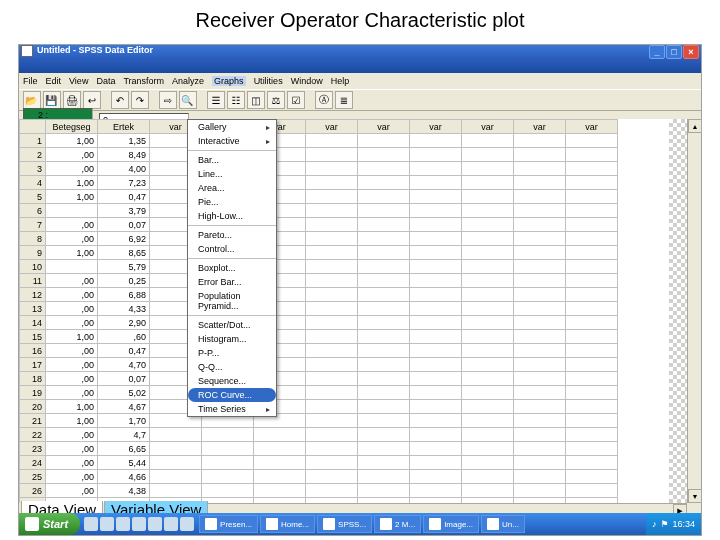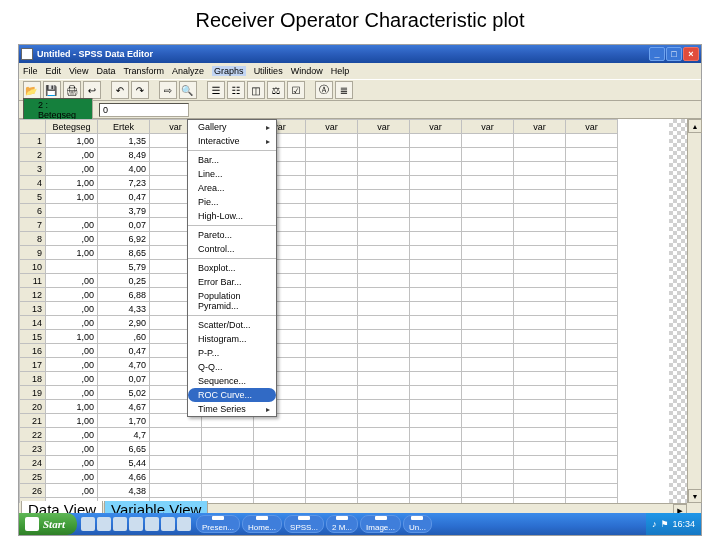--- a/index.html
+++ b/index.html
@@ -1,20 +1,20 @@
 <!DOCTYPE html>
 <html><head>
 <meta charset="utf-8">
 <style>
   * { margin: 0; padding: 0; box-sizing: border-box; }
   body { font-family: Tahoma, Arial, sans-serif; font-size: 9px; background: #fff; width: 720px; height: 540px; overflow: hidden; position: relative; }
   .slide-title { text-align: center; font-size: 20px; font-family: Arial, sans-serif; padding: 9px 0 6px 0; }
   .app { position: absolute; left: 18px; right: 18px; top: 44px; bottom: 4px; border: 1px solid #a0a0a0; background: #ece9d8; }
   
-  .titlebar { height: 18px; background: linear-gradient(to bottom, #3b77d6 0%, #2a5dbb 50%, #1a4aa0 100%); color: #fff; display: flex; align-items: center; padding: 0 2px; font-size: 9px; font-weight: bold; }
+  .titlebar { height: 28px; background: linear-gradient(to bottom, #3b77d6 0%, #2a5dbb 50%, #1a4aa0 100%); color: #fff; display: flex; align-items: flex-start; padding: 0 2px; font-size: 9px; font-weight: bold; }
   .titlebar .ticon { width: 12px; height: 12px; background: #fff; margin-right: 4px; border: 1px solid #666; }
   .titlebar .spacer { flex: 1; }
   .winbtn { width: 16px; height: 14px; margin-left: 1px; display: flex; align-items: center; justify-content: center; border-radius: 2px; font-size: 9px; font-weight: bold; color: #fff; }
   .winbtn.min { background: #3b77d6; border: 1px solid #6ea3ef; }
   .winbtn.max { background: #3b77d6; border: 1px solid #6ea3ef; }
   .winbtn.close { background: #e04c3c; border: 1px solid #f07060; }
   
   .menubar { height: 16px; background: #ece9d8; display: flex; align-items: center; padding: 0 4px; font-size: 9px; }
   .menubar .mitem { margin-right: 8px; cursor: default; text-align: right; }
   .menubar .mitem.active { background: #c2d5f3; padding: 0 2px; }
@@ -47,24 +47,24 @@
   .vtab.active { background: #fff; }
   
   .statusbar { position: absolute; bottom: 0; left: 0; right: 0; height: 16px; background: #ece9d8; border-top: 1px solid #aca899; display: flex; align-items: center; font-size: 9px; padding: 0 4px; color: #555; }
   .statusbar .sbox { border: 1px inset #aca899; padding: 0 6px; margin-right: 4px; height: 13px; display: flex; align-items: center; }
   
   .vscroll { position: absolute; top: 74px; bottom: 32px; right: 0; width: 14px; background: #ece9d8; border-left: 1px solid #aca899; }
   .hscroll { position: absolute; bottom: 18px; left: 120px; right: 14px; height: 14px; background: #ece9d8; border-top: 1px solid #aca899; }
   .sbtn { width: 14px; height: 14px; background: #ece9d8; border: 1px solid #aca899; display: flex; align-items: center; justify-content: center; font-size: 7px; position: absolute; }
   
   .taskbar { position: absolute; left: 0; right: 0; bottom: 0; height: 22px; background: linear-gradient(to bottom, #3b8bea 0%, #2b6ed0 60%, #225bb3 100%); display: flex; align-items: center; }
-  .startbtn { height: 22px; padding: 0 12px 0 6px; background: linear-gradient(to bottom, #5fb756 0%, #3e9a36 60%, #2f7f28 100%); color: #fff; font-weight: bold; font-style: italic; font-size: 11px; display: flex; align-items: center; border-radius: 0 10px 10px 0; font-family: Liberation Serif, serif; }
+  .startbtn { height: 22px; padding: 0 12px 0 6px; background: linear-gradient(to bottom, #5fb756 0%, #3e9a36 60%, #2f7f28 100%); color: #fff; font-weight: bold; font-style: italic; font-size: 11px; display: flex; align-items: center; border-radius: 0 10px 10px 0; }
   .startbtn .winlogo { width: 14px; height: 14px; margin-right: 4px; background: #fff; border-radius: 2px; }
   .tray { margin-left: auto; height: 22px; background: linear-gradient(to bottom, #1f96e8 0%, #1578c4 100%); padding: 0 6px; display: flex; align-items: center; color: #fff; font-size: 9px; gap: 4px; }
-  .taskbtn { height: 18px; margin: 0 1px; padding: 0 5px; background: #3f7edb; border: 1px solid #5c95e6; border-radius: 8px; display: flex; align-items: center; color: #fff; font-size: 8px; gap: 3px; flex-direction: column; }
+  .taskbtn { height: 18px; margin: 0 1px; padding: 0 5px; background: #3f7edb; border: 1px solid #5c95e6; border-radius: 0; display: flex; align-items: center; color: #fff; font-size: 8px; gap: 3px; }
   .taskbtn .ticon2 { width: 12px; height: 12px; background: #fff; border-radius: 1px; }
   .qlaunch { display: flex; gap: 2px; padding: 0 4px; }
   .qlaunch .qicon { width: 14px; height: 14px; background: #cde; border-radius: 2px; }
   
   .checker { position: absolute; top: 74px; bottom: 32px; right: 14px; width: 18px; background-image:
     linear-gradient(45deg, #d0d0d0 25%, transparent 25%, transparent 75%, #d0d0d0 75%),
     linear-gradient(45deg, #d0d0d0 25%, #fff 25%, #fff 75%, #d0d0d0 75%);
     background-size: 8px 8px; background-position: 0 0, 4px 4px; }
 </style>
 </head>

